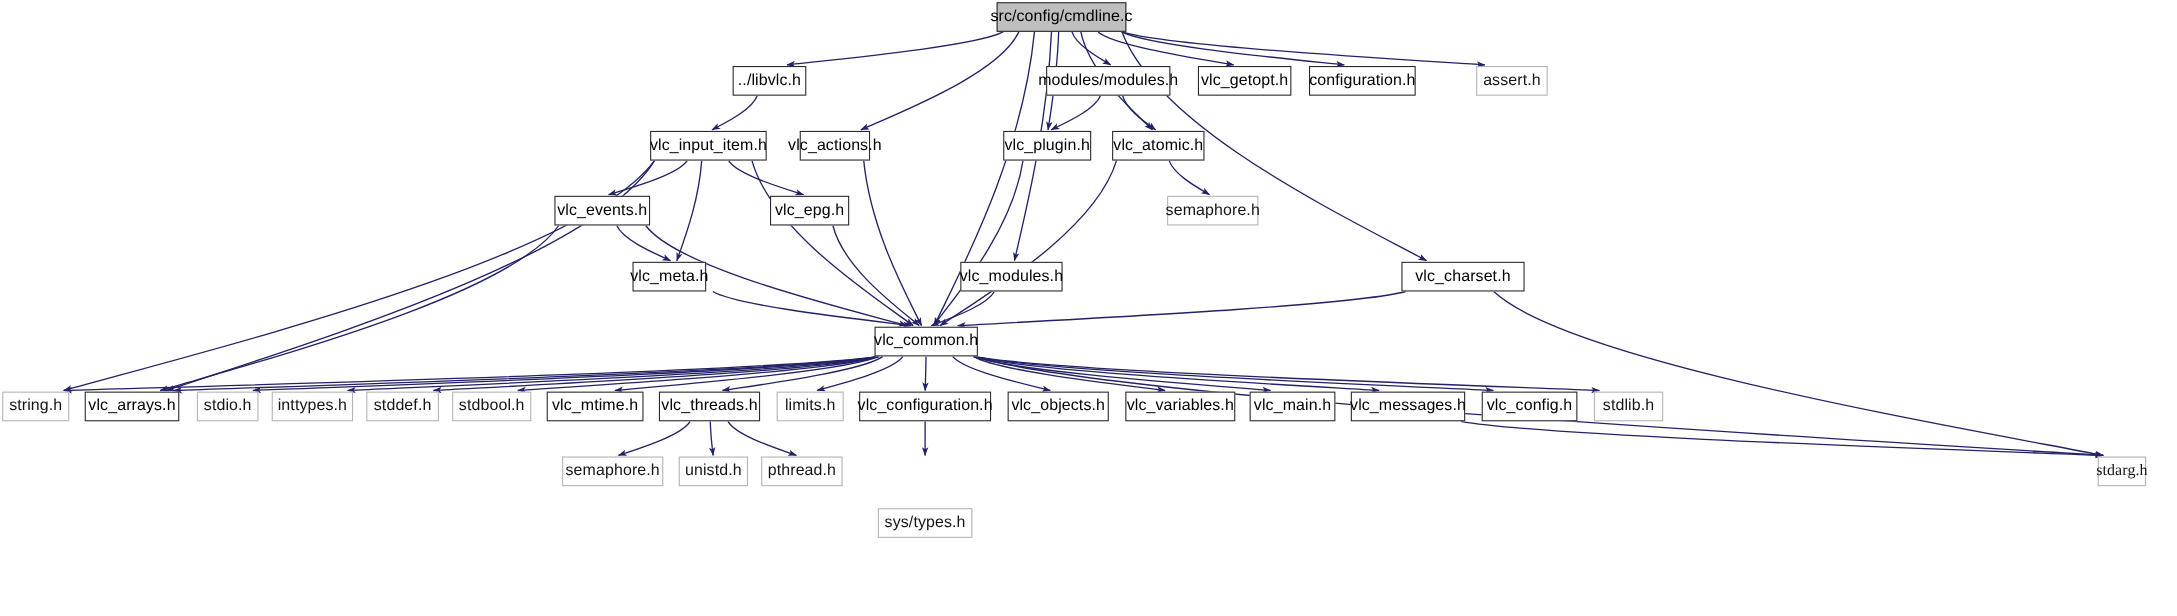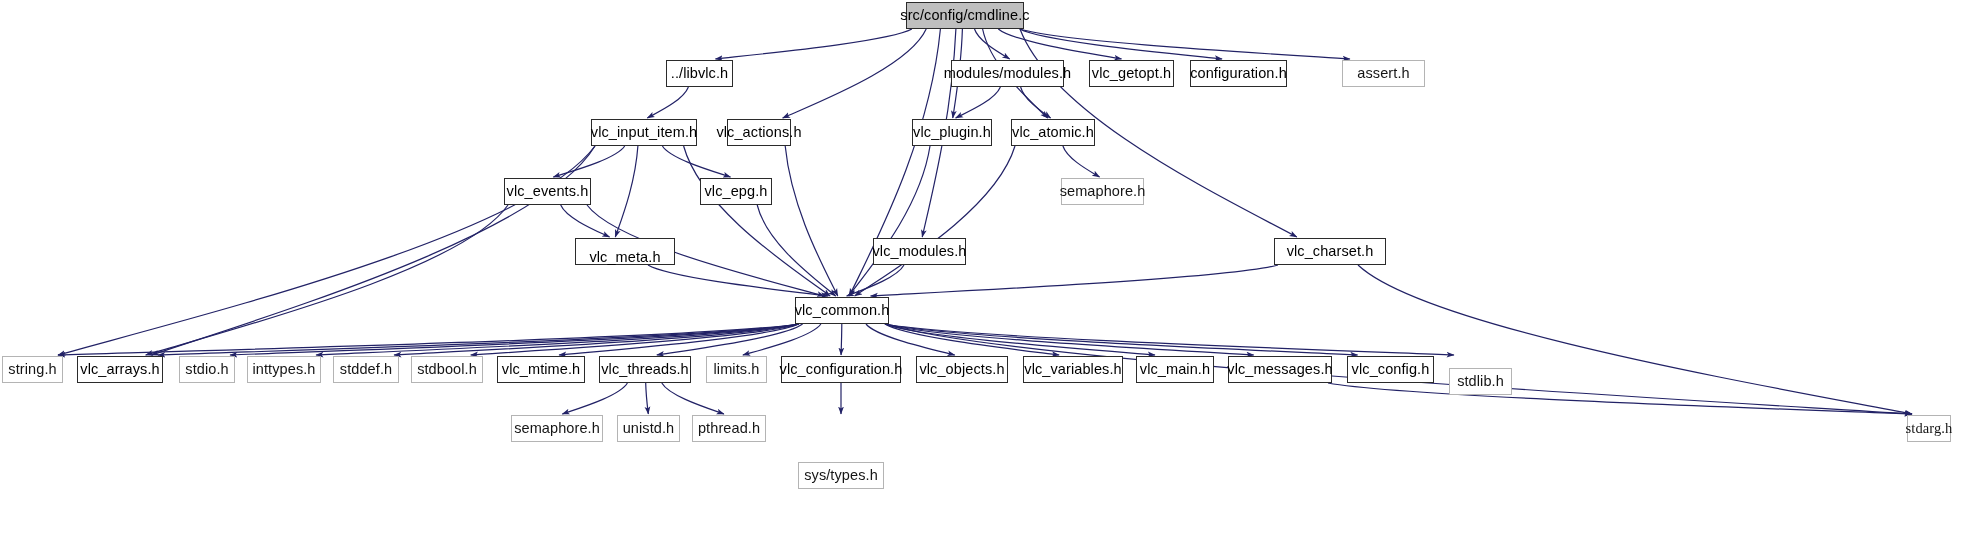--- a/index.html
+++ b/index.html
@@ -126,21 +126,21 @@
       </div>
       <div class="node" style="left: 951px; top: 60px; width: 113px;">
         <span>modules/modules.h</span>
       </div>
       <div class="node" style="left: 1089px; top: 60px; width: 85px;">
         <span>vlc_getopt.h</span>
       </div>
       <div class="node" style="left: 1190px; top: 60px; width: 97px;">
         <span>configuration.h</span>
       </div>
-      <div class="node sys" style="left: 1342px; top: 60px; width: 83px;">
+      <div class="node sys" style="left: 1342px; top: 60px; width: 65px;">
         <span>assert.h</span>
       </div>
       <div class="node" style="left: 591px; top: 119px; width: 106px;">
         <span>vlc_input_item.h</span>
       </div>
       <div class="node" style="left: 727px; top: 119px; width: 64px;">
         <span>vlc_actions.h</span>
       </div>
       <div class="node" style="left: 912px; top: 119px; width: 80px;">
         <span>vlc_plugin.h</span>
@@ -150,21 +150,21 @@
       </div>
       <div class="node" style="left: 504px; top: 178px; width: 87px;">
         <span>vlc_events.h</span>
       </div>
       <div class="node" style="left: 700px; top: 178px; width: 72px;">
         <span>vlc_epg.h</span>
       </div>
       <div class="node sys" style="left: 1061px; top: 178px; width: 83px;">
         <span>semaphore.h</span>
       </div>
-      <div class="node" style="left: 575px; top: 238px; width: 100px; align-items: flex-end;">
+      <div class="node" style="left: 575px; top: 238px; width: 67px;">
         <span>vlc_meta.h</span>
       </div>
       <div class="node" style="left: 873px; top: 238px; width: 93px;">
         <span>vlc_modules.h</span>
       </div>
       <div class="node" style="left: 1274px; top: 238px; width: 112px;">
         <span>vlc_charset.h</span>
       </div>
       <div class="node" style="left: 795px; top: 297px; width: 94px;">
         <span>vlc_common.h</span>
@@ -207,21 +207,21 @@
       </div>
       <div class="node" style="left: 1136px; top: 356px; width: 78px;">
         <span>vlc_main.h</span>
       </div>
       <div class="node" style="left: 1228px; top: 356px; width: 104px;">
         <span>vlc_messages.h</span>
       </div>
       <div class="node" style="left: 1347px; top: 356px; width: 87px;">
         <span>vlc_config.h</span>
       </div>
-      <div class="node sys" style="left: 1449px; top: 368px; width: 63px;">
+      <div class="node sys" style="left: 1449px; top: 356px; width: 63px;">
         <span>stdlib.h</span>
       </div>
       <div class="node sys" style="left: 1907px; top: 415px; width: 44px; font-family: Liberation Serif, serif;">
         <span>stdarg.h</span>
       </div>
       <div class="node sys" style="left: 511px; top: 415px; width: 92px;">
         <span>semaphore.h</span>
       </div>
       <div class="node sys" style="left: 617px; top: 415px; width: 63px;">
         <span>unistd.h</span>

